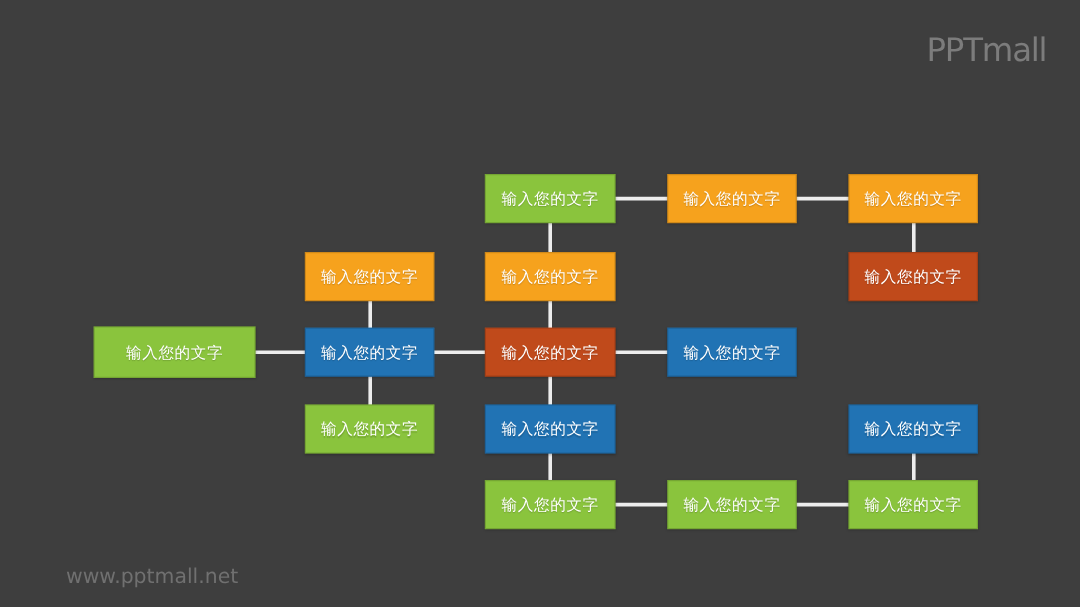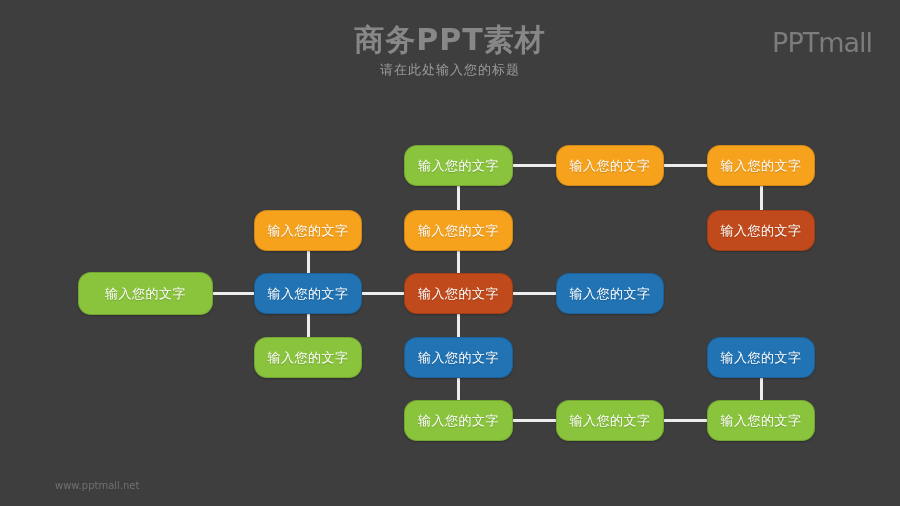--- a/index.html
+++ b/index.html
@@ -36,55 +36,51 @@
     position: absolute;
     top: 27px; right: 28px;
     font-size: 27px;
     font-weight: normal;
     color: var(--logo_text, #7C7C7C);
     letter-spacing: -1px;
   }
   .watermark {
     position: absolute;
     left: 55px; bottom: 15px;
-    font-size: 10px;
+    font-size: 17px;
     color: var(--watermark_text, #707070);
   }
   .diagram {
     position: absolute;
     top: 0; left: 0;
     width: 900px; height: 506px;
   }
   .connector {
     position: absolute;
     background: var(--connector, #EDEDED);
     border-radius: 1px;
   }
   .flow-node {
     position: absolute;
     display: flex;
     align-items: center;
     justify-content: center;
-    border-radius: 13px;
+    border-radius: 0;
     box-shadow: inset 0 0 0 1px rgba(0,0,0,0.15), 0 1px 2px rgba(0,0,0,0.25);
     color: var(--node_text, #FFFFFF);
     font-size: 13px;
     letter-spacing: 0.5px;
     text-shadow: 0 1px 1px rgba(0,0,0,0.2);
     box-sizing: border-box;
   }
 </style>
 </head>
 <body>
 
 <div class="stage">
-  <div class="header">
-    <h1 class="title">商务PPT素材</h1>
-    <p class="subtitle">请在此处输入您的标题</p>
-  </div>
   <div class="logo">PPTmall</div>
   <div class="diagram">
       <div class="connector" style="left: 510px; width: 49px; top: 164px; height: 3px;"></div>
       <div class="connector" style="left: 661px; width: 49px; top: 164px; height: 3px;"></div>
       <div class="connector" style="left: 210px; width: 47px; top: 292px; height: 3px;"></div>
       <div class="connector" style="left: 359px; width: 48px; top: 292px; height: 3px;"></div>
       <div class="connector" style="left: 510px; width: 49px; top: 292px; height: 3px;"></div>
       <div class="connector" style="left: 510px; width: 49px; top: 419px; height: 3px;"></div>
       <div class="connector" style="left: 661px; width: 49px; top: 419px; height: 3px;"></div>
       <div class="connector" style="top: 183px; height: 30px; left: 457px; width: 3px;"></div>

